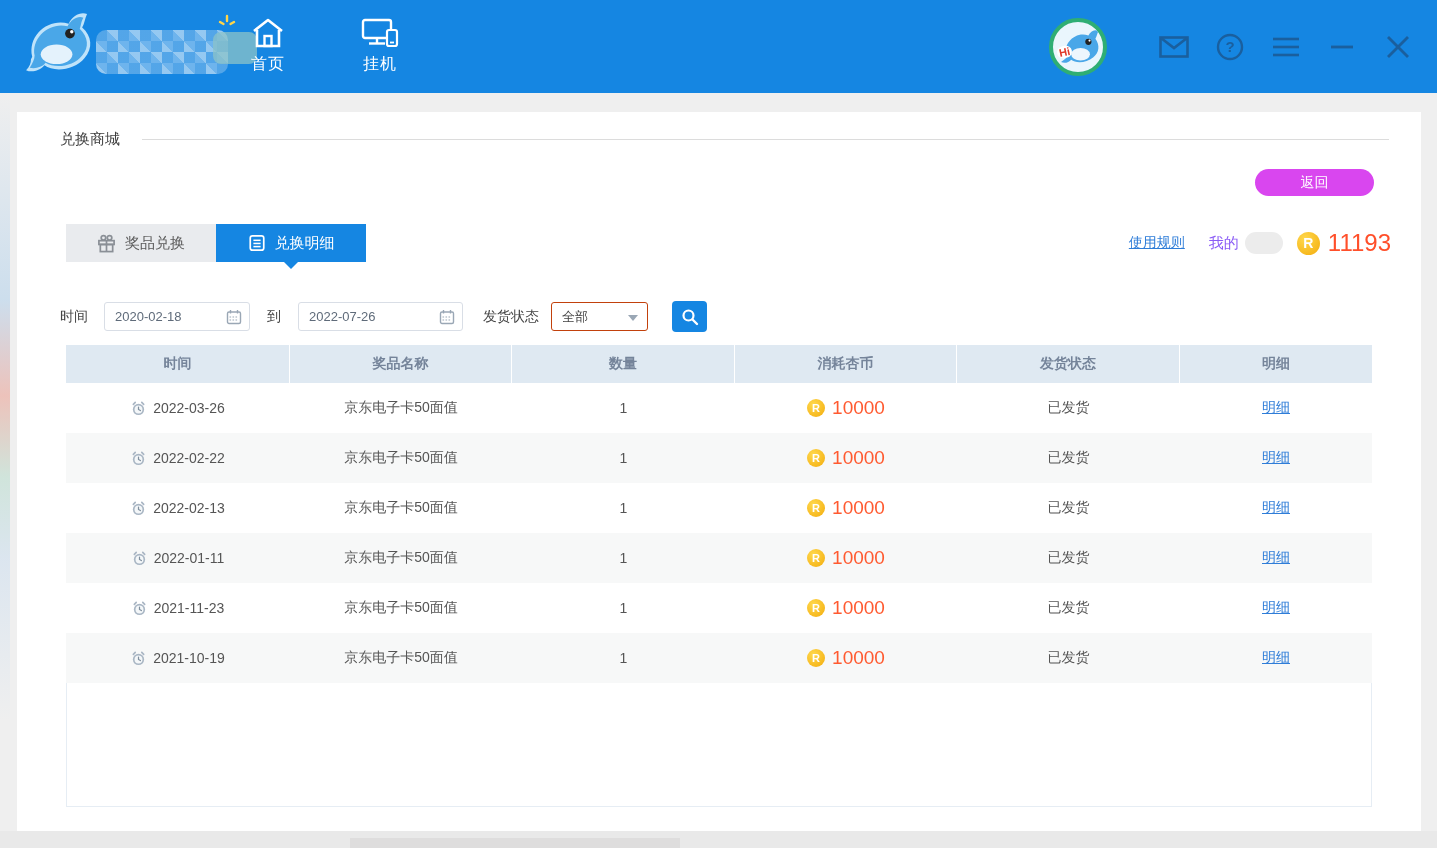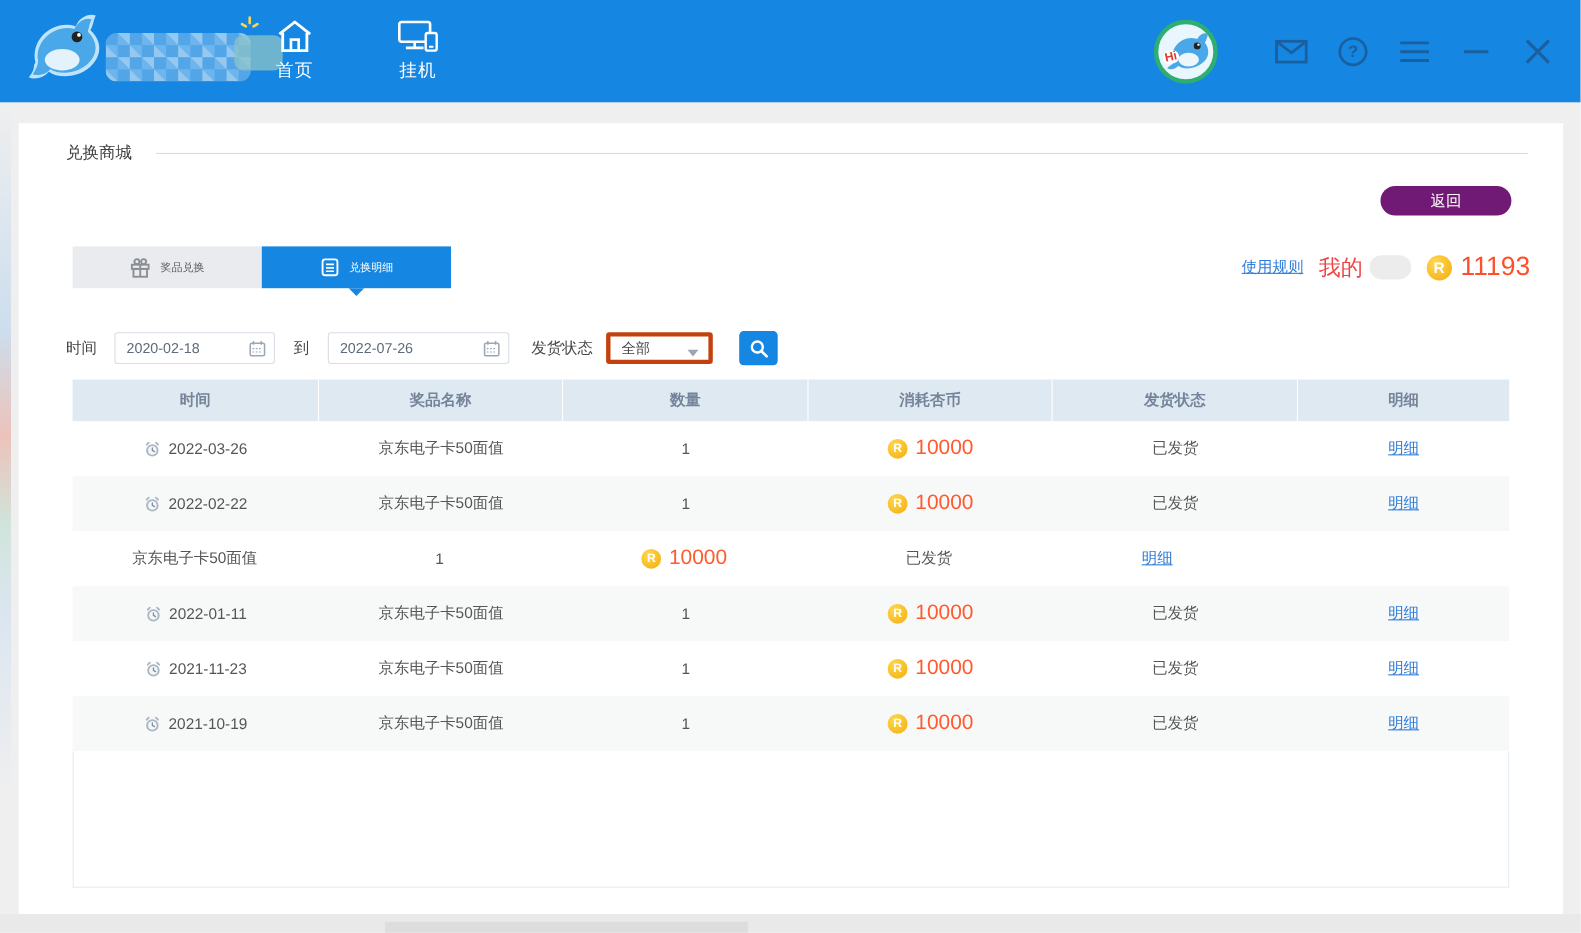--- a/index.html
+++ b/index.html
@@ -29,42 +29,42 @@
 
   
   .edge-strip { position:absolute; left:0; top:93px; width:10px; height:739px;
     background:linear-gradient(180deg, rgba(200,220,240,0) 0%, rgba(170,205,235,.5) 28%, rgba(235,150,135,.5) 41%, rgba(170,215,195,.45) 52%, rgba(190,215,240,.4) 63%, rgba(200,220,240,0) 85%); }
   .card { position:absolute; left:17px; top:112px; width:1404px; height:719px; background:#ffffff; }
 
   .section-head { position:absolute; left:43px; top:18px; display:flex; align-items:center; width:1329px; }
   .section-title { font-size:15px; color:#404040; white-space:nowrap; }
   .section-line { flex:1; height:1px; background:#dcdcdc; margin-left:22px; }
 
-  .back-btn { position:absolute; top:57px; right:47px; width:119px; height:27px; border:none; border-radius:14px; background:#701a75; color:#fff; font-size:14px; cursor:pointer; font-family:inherit; }
+  .back-btn { position:absolute; top:57px; right:47px; width:119px; height:27px; border:none; border-radius:14px; background:#d946ef; color:#fff; font-size:14px; cursor:pointer; font-family:inherit; }
 
   .tabs-row { position:absolute; left:49px; top:112px; width:1308px; height:38px; display:flex; align-items:center; }
-  .tab { width:172px; height:38px; display:flex; align-items:center; justify-content:center; gap:9px; font-size:10px; cursor:pointer; }
+  .tab { width:150px; height:38px; display:flex; align-items:center; justify-content:center; gap:9px; font-size:15px; cursor:pointer; }
   .tab-inactive { background:#e9ebee; color:#5a5a5a; }
   .tab-active { background:#1586e2; color:#fff; position:relative; }
   .tab-active::after { content:""; position:absolute; left:50%; bottom:-7px; margin-left:-7px; border-left:7px solid transparent; border-right:7px solid transparent; border-top:7px solid #1586e2; }
 
   .balance-row { position:absolute; right:30px; top:112px; height:38px; display:flex; align-items:center; gap:14px; }
   .rules-link { font-size:14px; color:#2f7dd8; text-decoration:underline; cursor:pointer;text-align:center; }
-  .my-label { font-size:20px; color:#ef4444; }
+  .my-label { font-size:15px; color:#8b5cf6; margin-left:10px; }
   .blur-blob { width:38px; height:22px; border-radius:11px; background:#ececec; margin-left:-8px; }
   .coin { display:inline-flex; align-items:center; justify-content:center; border-radius:50%; background:radial-gradient(circle at 35% 30%, #ffd84d, #f3ac0c); color:#fff; font-weight:bold; }
   .coin-big { width:23px; height:23px; font-size:14px; }
   .coin-sm { width:18px; height:18px; font-size:11px; }
   .balance-amt { font-size:24px; color:#ff4f2a; margin-left:-6px; }
 
   .filter-row { position:absolute; left:43px; top:190px; height:29px; display:flex; align-items:center; }
   .f-label { font-size:14px; color:#444; }
   .date-input { position:relative; height:29px; border:1px solid #d9dee6; border-radius:3px; background:#fff; display:flex; align-items:center; padding:0 30px 0 10px; font-size:13px; color:#5f6b7a; cursor:text; }
   .date-input .cal { position:absolute; right:7px; top:6px; }
-  .select { position:relative; width:97px; height:29px; border:4px solid #c2410c; border-radius:3px; background:#fff; display:flex; align-items:center; padding:0 10px; font-size:13px; color:#444; cursor:pointer; }
+  .select { position:relative; width:97px; height:29px; border:1px solid #c2410c; border-radius:3px; background:#fff; display:flex; align-items:center; padding:0 10px; font-size:13px; color:#444; cursor:pointer; }
   .select .caret { position:absolute; right:9px; top:12px; border-left:5px solid transparent; border-right:5px solid transparent; border-top:6px solid #9aa7b5; }
   .search-btn { width:35px; height:31px; border:none; border-radius:4px; background:#1586e2; display:flex; align-items:center; justify-content:center; cursor:pointer; }
 
   
   .table { position:absolute; left:49px; top:233px; width:1306px; }
   .thead { display:flex; height:38px; background:#dfe9f2; }
   .th { display:flex; align-items:center; justify-content:center; font-size:14px; font-weight:bold; color:#75849a; border-right:1px solid #fff; }
   .th:last-child { border-right:none; }
   .c1{width:224px;} .c2{width:222px;} .c3{width:223px;text-align:right;} .c4{width:222px;} .c5{width:223px;} .c6{width:192px;}
   .trow { display:flex; height:50px; background:#fff; }
@@ -313,20 +313,29 @@
     </div>
     <div class="td c5">
               <span>已发货</span>
             </div>
     <div class="td c6">
               <a class="detail-link">明细</a>
             </div>
   </div>
 
   <div class="trow">
+    <div class="td c1">
+      <svg width="15" height="15" viewBox="0 0 16 16">
+        <path d="M2.5 3.5 L4.5 1.5 M13.5 3.5 L11.5 1.5" stroke="#a9b6c4" stroke-width="1.8" stroke-linecap="round"></path>
+        <circle cx="8" cy="9" r="6" fill="#a9b6c4"></circle>
+        <circle cx="8" cy="9" r="4.2" fill="#f4f7f9"></circle>
+        <path d="M8 6.5 L8 9 L10 10.2" stroke="#7f8f9e" stroke-width="1.3" fill="none" stroke-linecap="round"></path>
+      </svg>
+      <span>2022-02-13</span>
+    </div>
     <div class="td c2">
               <span>京东电子卡50面值</span>
             </div>
     <div class="td c3">
               <span>1</span>
             </div>
     <div class="td c4">
       <span class="coin coin-sm">R</span>
       <span class="cost-val">10000</span>
     </div>

